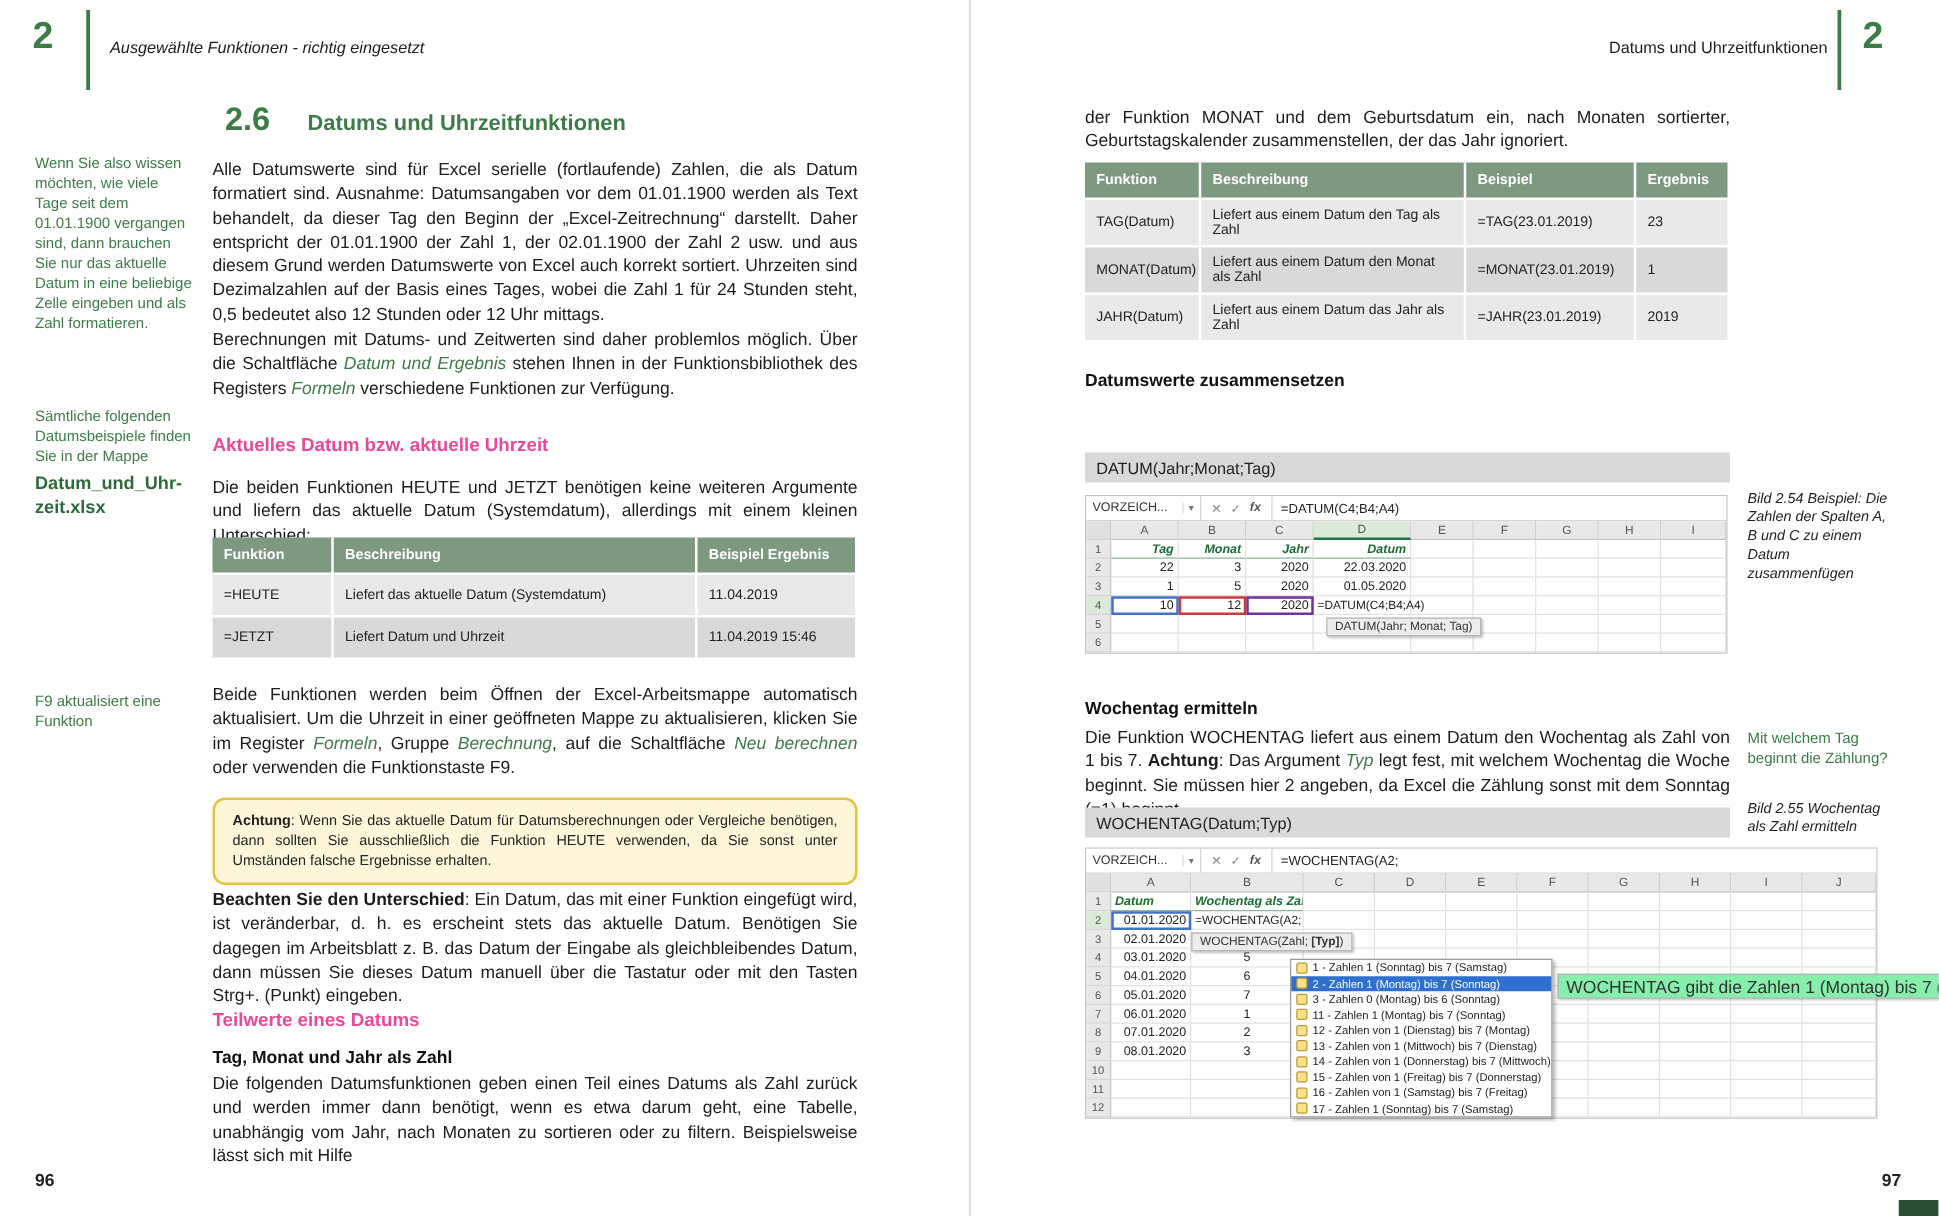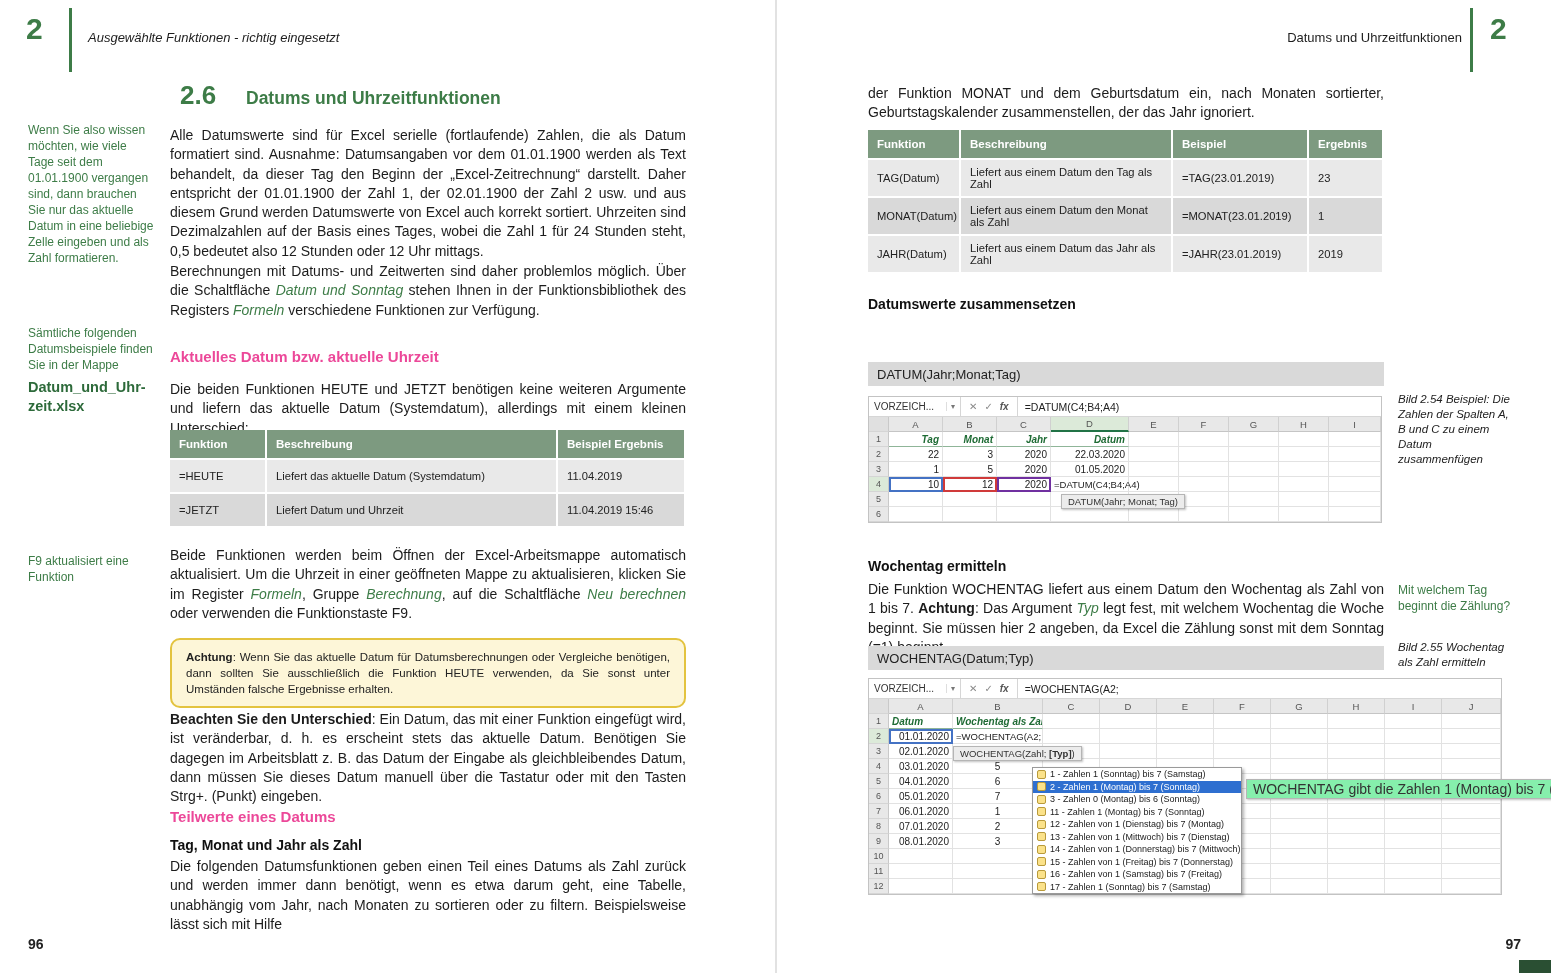--- a/index.html
+++ b/index.html
@@ -96,21 +96,21 @@
 
     <p class="mnote" style="left:28px; top:122px;">Wenn Sie also wissen möchten, wie viele Tage seit dem 01.01.1900 vergangen sind, dann brauchen Sie nur das aktuelle Datum in eine beliebige Zelle eingeben und als Zahl formatieren.</p>
     <p class="mnote" style="left:28px; top:325px;">Sämtliche folgenden Datumsbeispiele finden Sie in der Mappe</p>
     <p class="mfile" style="left:28px; top:378px;">Datum_und_Uhr-zeit.xlsx</p>
     <p class="mnote" style="left:28px; top:553px;">F9 aktualisiert eine Funktion</p>
 
     <div class="secnum" style="left:170px; top:80px;">2.6</div>
     <div class="sectitle" style="left:246px; top:88px;">Datums und Uhrzeitfunktionen</div>
 
     <p class="para" style="left:170px; top:126px;">Alle Datumswerte sind für Excel serielle (fortlaufende) Zahlen, die als Datum formatiert sind. Ausnahme: Datumsangaben vor dem 01.01.1900 werden als Text behandelt, da dieser Tag den Beginn der „Excel-Zeitrechnung“ darstellt. Daher entspricht der 01.01.1900 der Zahl 1, der 02.01.1900 der Zahl 2 usw. und aus diesem Grund werden Datumswerte von Excel auch korrekt sortiert. Uhrzeiten sind Dezimalzahlen auf der Basis eines Tages, wobei die Zahl 1 für 24 Stunden steht, 0,5 bedeutet also 12 Stunden oder 12 Uhr mittags.</p>
-    <p class="para" style="left:170px; top:262px;">Berechnungen mit Datums- und Zeitwerten sind daher problemlos möglich. Über die Schaltfläche <i class="gn">Datum und Sonntag</i> stehen Ihnen in der Funktionsbibliothek des Registers <i class="gn">Formeln</i> verschiedene Funktionen zur Verfügung.</p>
+    <p class="para" style="left:170px; top:262px;">Berechnungen mit Datums- und Zeitwerten sind daher problemlos möglich. Über die Schaltfläche <i class="gn">Datum und Ergebnis</i> stehen Ihnen in der Funktionsbibliothek des Registers <i class="gn">Formeln</i> verschiedene Funktionen zur Verfügung.</p>
 
     <div class="subgreen" style="left:170px; top:348px;">Aktuelles Datum bzw. aktuelle Uhrzeit</div>
     <p class="para" style="left:170px; top:380px;">Die beiden Funktionen HEUTE und JETZT benötigen keine weiteren Argumente und liefern das aktuelle Datum (Systemdatum), allerdings mit einem kleinen Unterschied:</p>
 
     <table class="booktable" style="left:170px; top:430px;" id="table1">
       <colgroup>
           <col style="width:96px">
           <col style="width:291px">
           <col style="width:128px">
         </colgroup>

